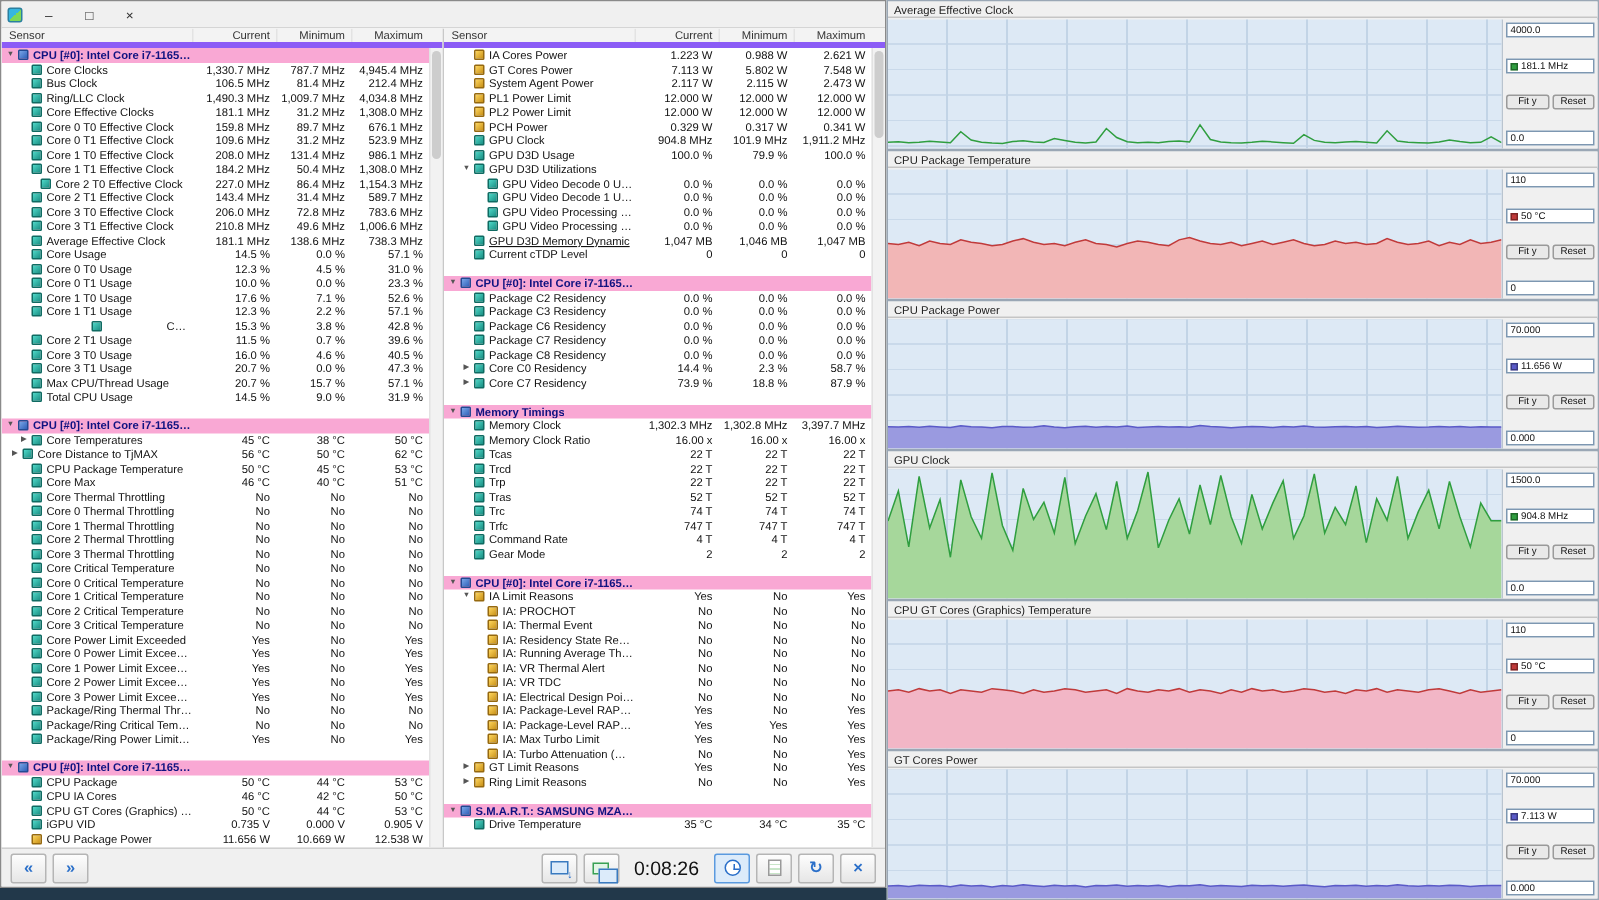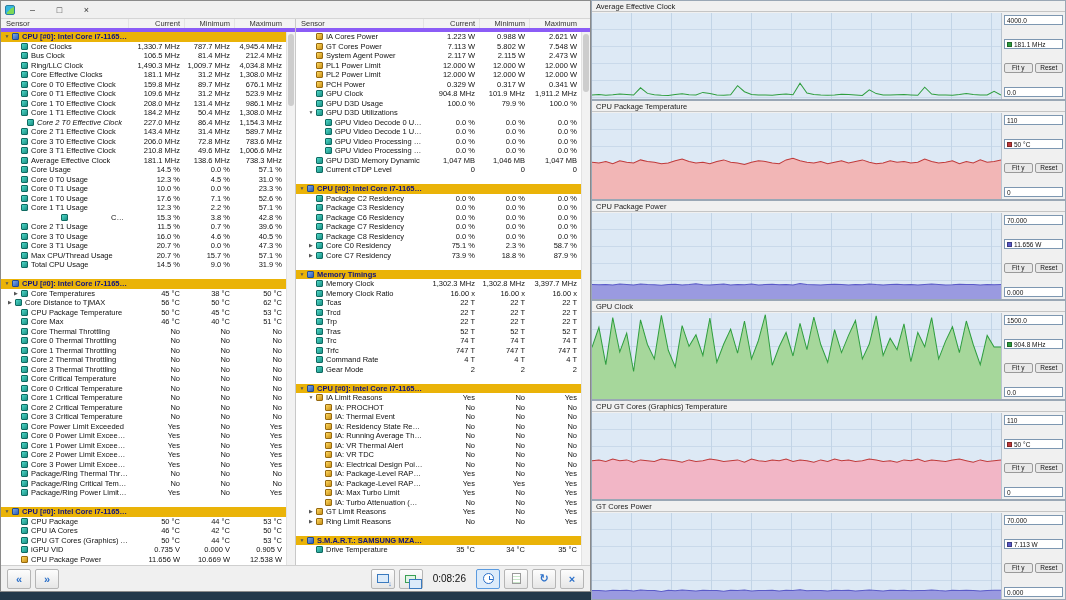--- a/index.html
+++ b/index.html
@@ -25,38 +25,38 @@
   .ch-name{flex:1;padding-left:5px;}
   .ch{width:56px;text-align:right;padding-right:4px;border-left:1px solid #e3e3e3;}
   .ch.min{width:50px;} .ch.max{width:52px;}
   .rows{flex:1;overflow:hidden;padding-right:9px;position:relative;}
   .row{display:flex;align-items:center;height:9.5px;line-height:9.5px;font-size:7.5px;color:#111;white-space:nowrap;}
   .row.spacer{height:9.5px;}
   .cell.name{flex:1;display:flex;align-items:center;overflow:hidden;}
   .lbl{overflow:hidden;text-overflow:ellipsis;}
   .c-val{width:56px;text-align:right;padding-right:4px;flex:none;}
   .c-val.min{width:50px;} .c-val.max{width:52px;}
-  .row.header{background:#eab308;}
+  .row.header{background:#f9a8d4;}
   .row.header .lbl{color:#0f1280;font-weight:700;}
   .twisty{width:8px;font-size:5px;color:#555;text-align:center;flex:none;}
   .ric{width:7px;height:7px;border-radius:1px;display:inline-block;margin:0 3px 0 1px;flex:none;}
   .ric.teal{background:linear-gradient(135deg,#4fd8c8,#1b8f84);border:1px solid #0f6b62;}
   .ric.gold{background:linear-gradient(135deg,#ffd75e,#c89018);border:1px solid #96690f;}
   .ric.chip{background:linear-gradient(135deg,#7aa6e8,#2f5fb8);border:1px solid #234a92;}
   .vscroll{position:absolute;right:0;top:13px;bottom:0;width:9px;background:#f2f2f2;border-left:1px solid #e2e2e2;}
   .vthumb{position:absolute;top:2px;left:1px;width:6px;height:72px;background:#cdcdcd;border-radius:3px;}
 
   
   .toolbar{height:26px;background:#f0f0f0;border-top:1px solid #cfcfcf;display:flex;align-items:center;
     padding:0 6px;gap:4px;flex:none;}
   .tb-btn{min-width:24px;height:20px;border:1px solid #b5b5b5;background:linear-gradient(#fdfdfd,#e6e6e6);
     border-radius:2px;display:flex;align-items:center;justify-content:center;font-size:11px;color:#2a6fc9;padding:0 3px;}
   .tb-btn.pressed{border-color:#5a9adf;background:#dcebfa;}
   .tb-spacer{flex:1;}
-  .tb-time{font-size:10px;color:#111;padding:0 6px;}
+  .tb-time{font-size:13px;color:#111;padding:0 6px;}
   .icon-mon{width:12px;height:9px;border:1px solid #3a7abf;background:#dcebfa;position:relative;}
   .icon-mon::after{content:"↓";position:absolute;right:-4px;bottom:-5px;font-size:7px;color:#2a6fc9;}
   .icon-mon2{width:11px;height:8px;border:1px solid #3aa055;background:#e2f5e6;position:relative;}
   .icon-mon2::after{content:"";position:absolute;left:3px;top:3px;width:11px;height:8px;border:1px solid #3a7abf;background:#dcebfa;}
   .icon-clock{width:11px;height:11px;border:1px solid #2a6fc9;border-radius:50%;position:relative;background:#fff;}
   .icon-clock::before{content:"";position:absolute;left:5px;top:2px;width:1px;height:4px;background:#2a6fc9;}
   .icon-clock::after{content:"";position:absolute;left:5px;top:5px;width:4px;height:1px;background:#2a6fc9;}
   .icon-doc{width:9px;height:11px;border:1px solid #9a9a9a;background:
     repeating-linear-gradient(#fff 0 2px,#c8e6c8 2px 3px);}
   .glyph-btn{font-weight:700;}
@@ -186,21 +186,21 @@
               <span class="cell name" style="padding-left: 11px;">
                 <span class="twisty"></span>
                 <span class="ric teal"></span>
                 <span class="lbl">Core 1 T1 Effective Clock</span>
               </span>
               <span class="cell c-val">184.2 MHz</span>
               <span class="cell c-val min">50.4 MHz</span>
               <span class="cell c-val max">1,308.0 MHz</span>
             </div>
             <div class="row">
-              <span class="cell name" style="padding-left: 17px; font-style: italic;">
+              <span class="cell name" style="padding-left: 17px;">
                 <span class="twisty"></span>
                 <span class="ric teal"></span>
                 <span class="lbl">Core 2 T0 Effective Clock</span>
               </span>
               <span class="cell c-val">227.0 MHz</span>
               <span class="cell c-val min">86.4 MHz</span>
               <span class="cell c-val max">1,154.3 MHz</span>
             </div>
             <div class="row">
               <span class="cell name" style="padding-left: 11px;">
@@ -782,21 +782,21 @@
               <span class="cell name" style="padding-left: 20px;">
                 <span class="twisty"></span>
                 <span class="ric teal"></span>
                 <span class="lbl">GPU Video Processing 1 Usage</span>
               </span>
               <span class="cell c-val">0.0 %</span>
               <span class="cell c-val min">0.0 %</span>
               <span class="cell c-val max">0.0 %</span>
             </div>
             <div class="row">
-              <span class="cell name" style="padding-left: 11px;">
+              <span class="cell name" style="padding-left: 11px; text-decoration: underline;">
                 <span class="twisty"></span>
                 <span class="ric teal"></span>
                 <span class="lbl">GPU D3D Memory Dynamic</span>
               </span>
               <span class="cell c-val">1,047 MB</span>
               <span class="cell c-val min">1,046 MB</span>
               <span class="cell c-val max">1,047 MB</span>
             </div>
             <div class="row">
               <span class="cell name" style="padding-left: 11px;">
@@ -868,21 +868,21 @@
               <span class="cell c-val">0.0 %</span>
               <span class="cell c-val min">0.0 %</span>
               <span class="cell c-val max">0.0 %</span>
             </div>
             <div class="row">
               <span class="cell name" style="padding-left: 11px;">
                 <span class="twisty">▶</span>
                 <span class="ric teal"></span>
                 <span class="lbl">Core C0 Residency</span>
               </span>
-              <span class="cell c-val">75.1 %</span>
+              <span class="cell c-val">14.4 %</span>
               <span class="cell c-val min">2.3 %</span>
               <span class="cell c-val max">58.7 %</span>
             </div>
             <div class="row">
               <span class="cell name" style="padding-left: 11px;">
                 <span class="twisty">▶</span>
                 <span class="ric teal"></span>
                 <span class="lbl">Core C7 Residency</span>
               </span>
               <span class="cell c-val">73.9 %</span>

